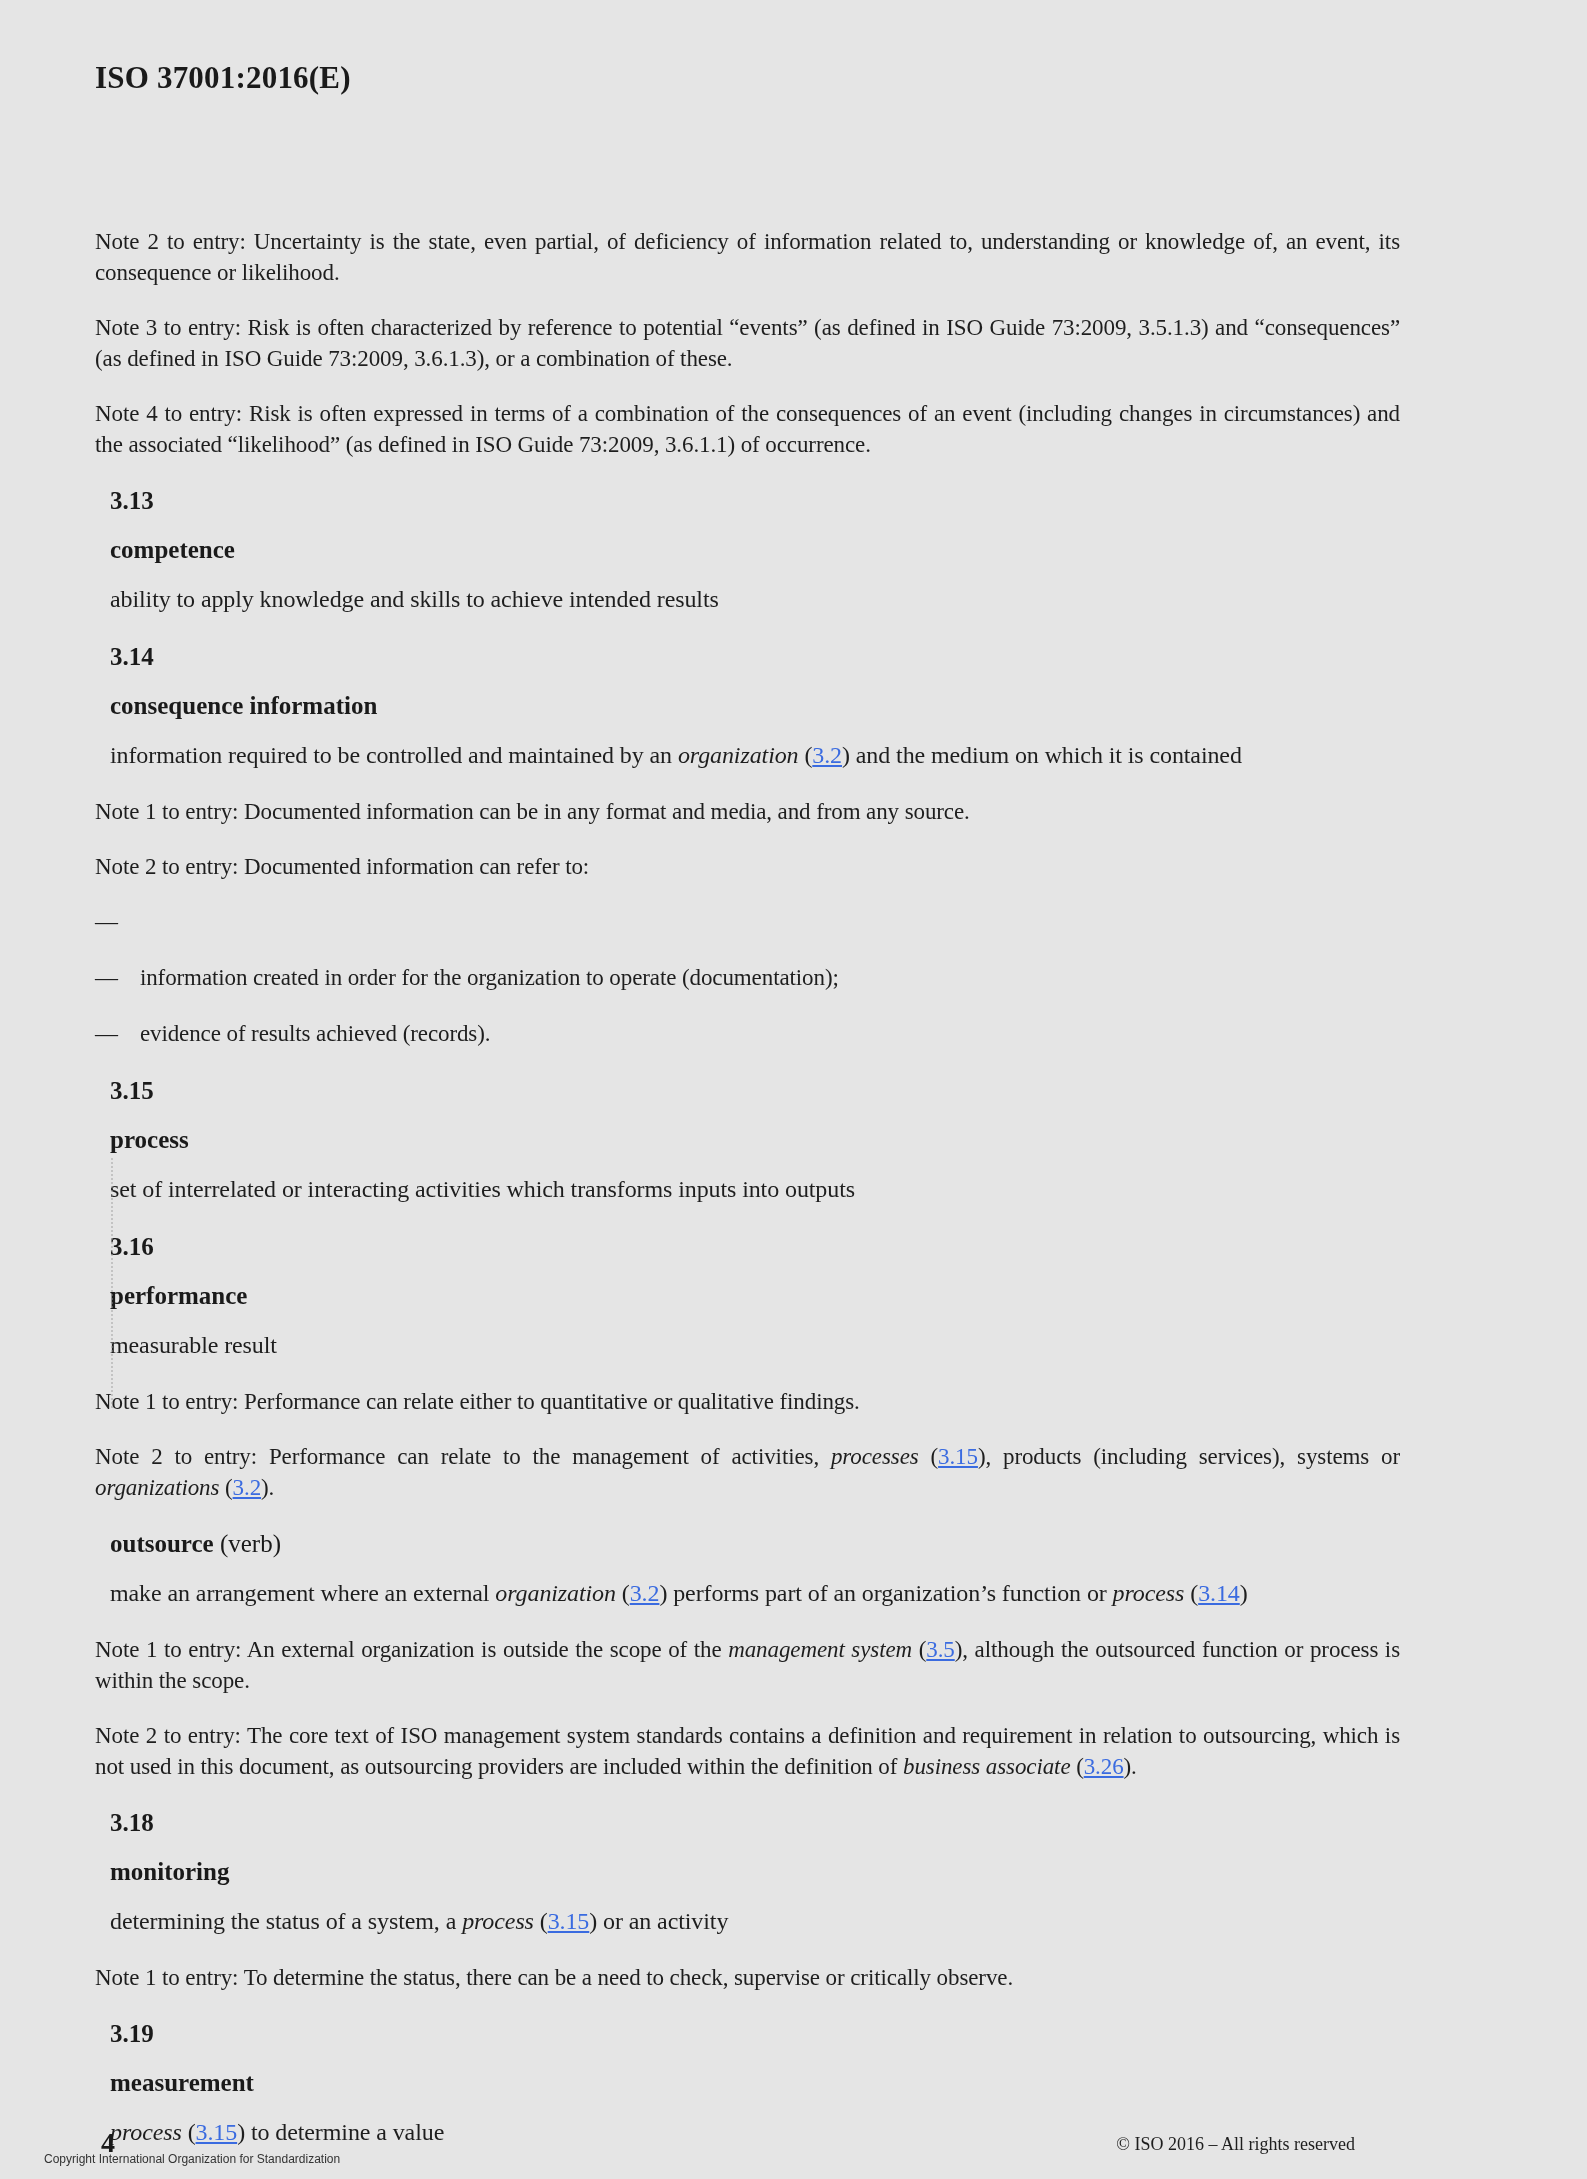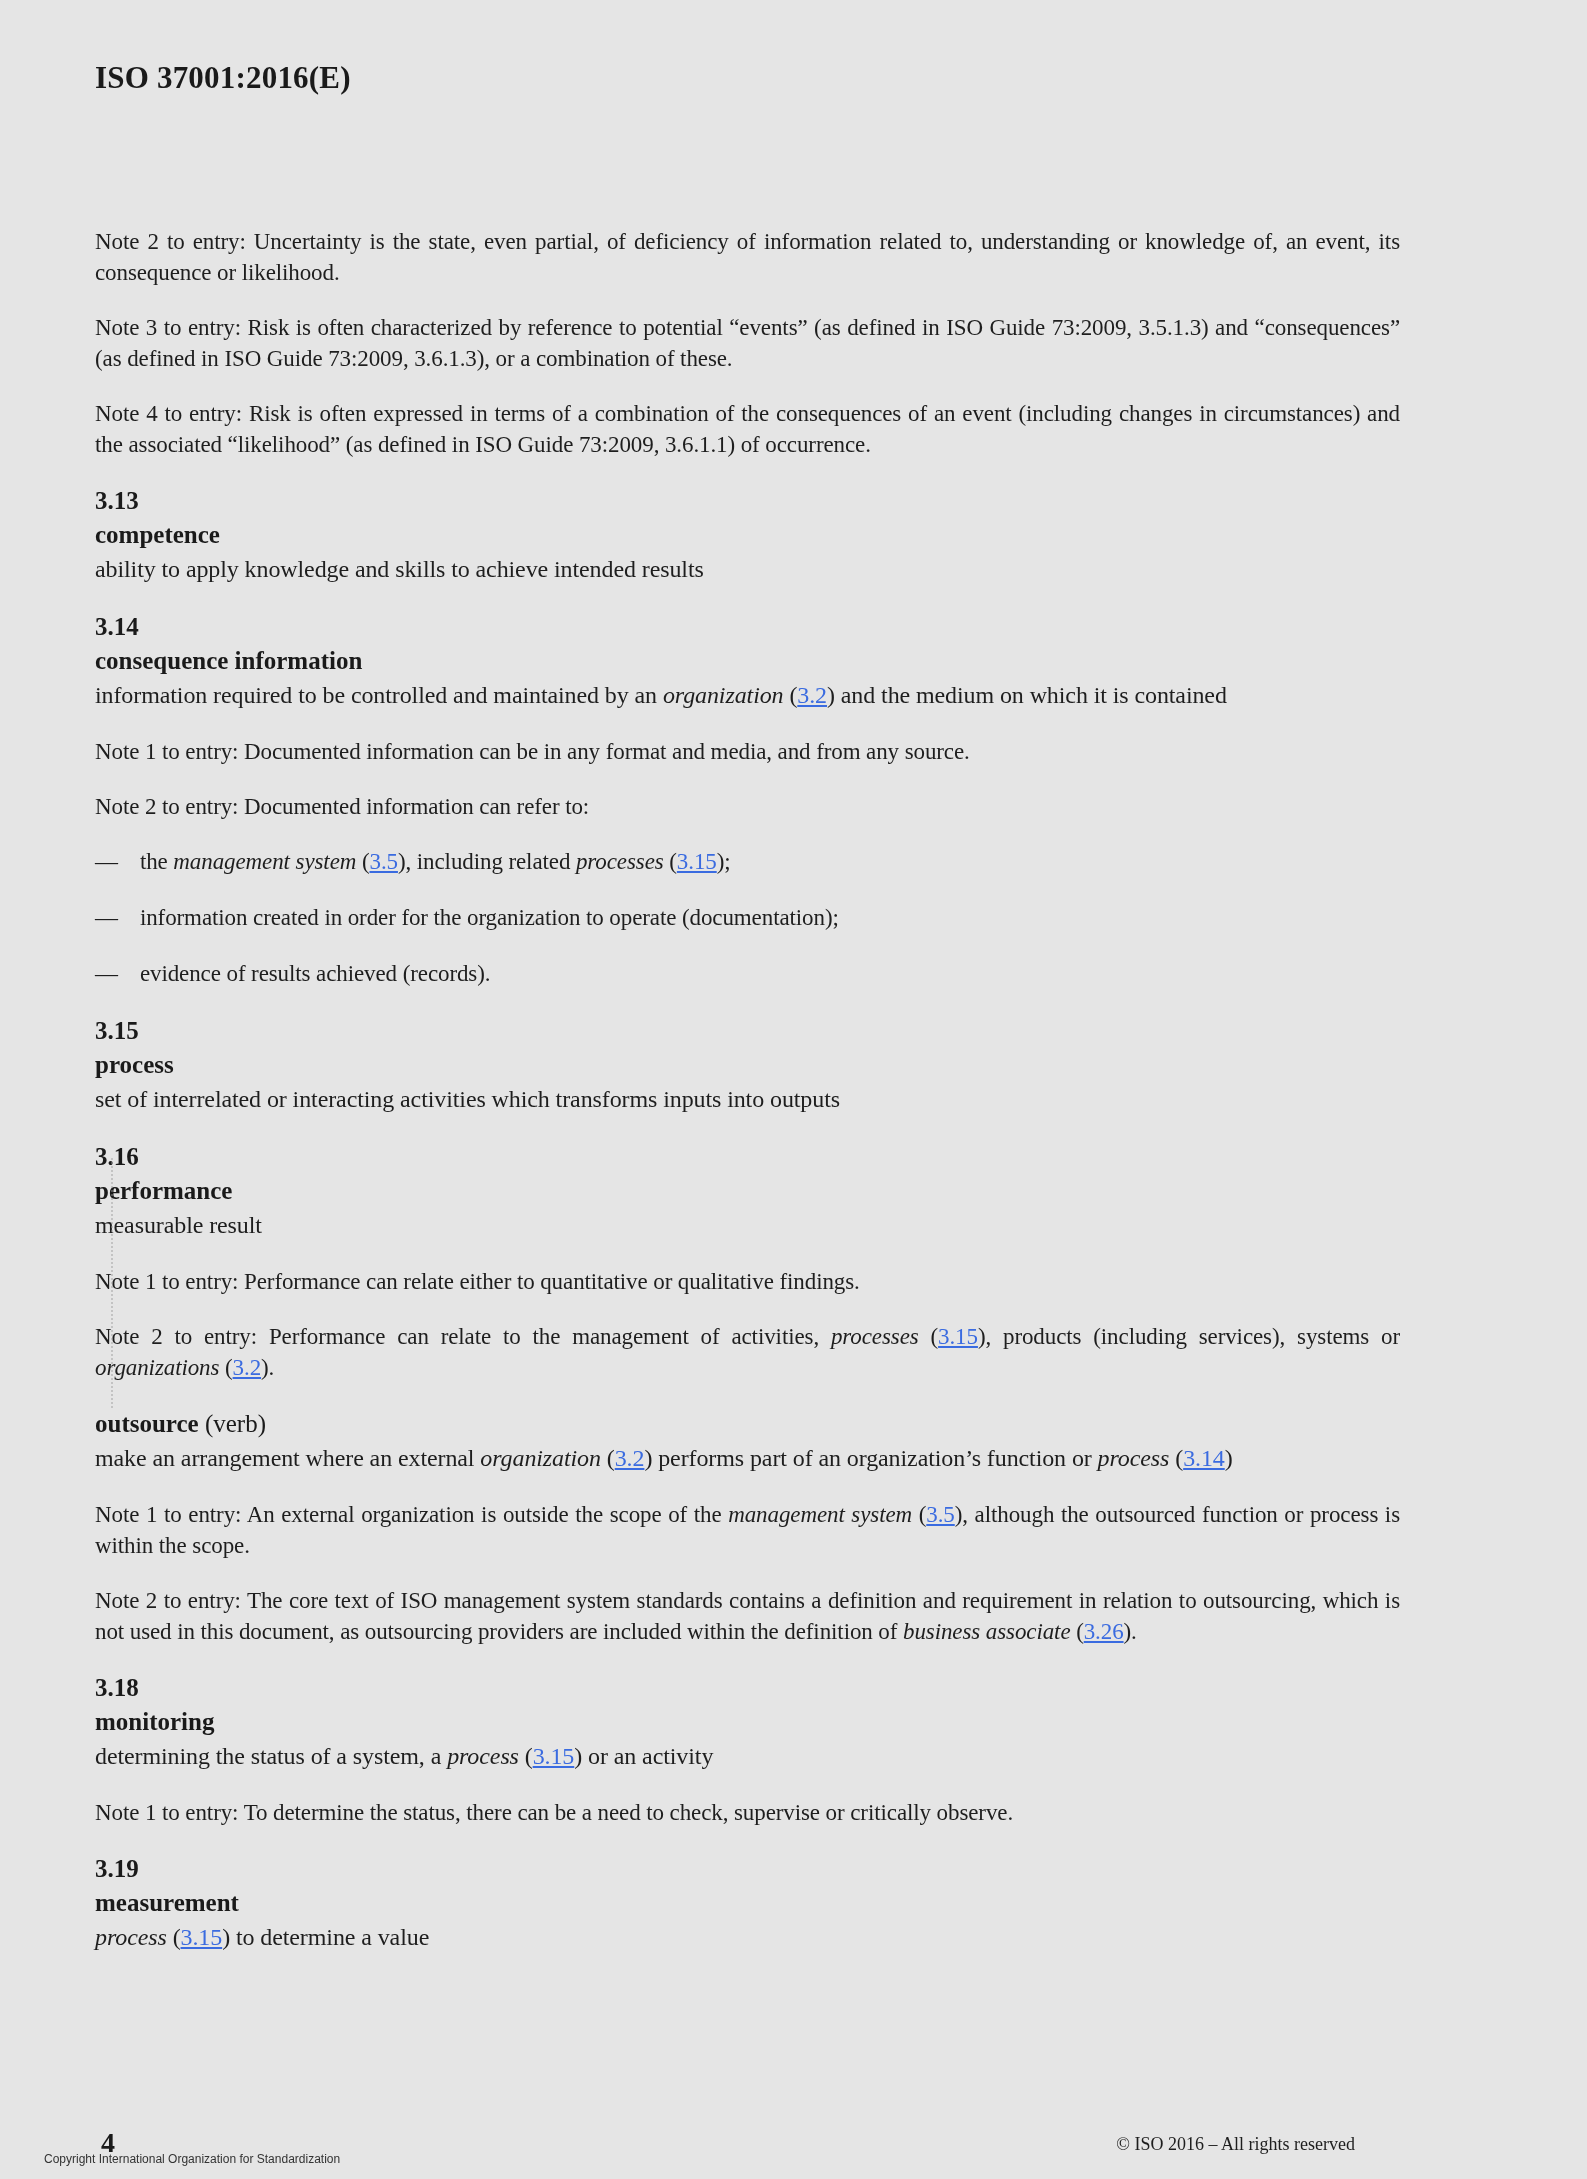--- a/index.html
+++ b/index.html
@@ -39,21 +39,21 @@
     display: flex;
     gap: 22px;
     font-size: 23px;
     line-height: 31px;
     letter-spacing: -0.1px;
     margin: 0 0 25px 0;
   }
   .bullet .dash { flex: 0 0 auto; }
   .bullet .btext { text-align: justify; }
   .term { margin: 3px 0 24px 0; }
-  .term p { margin: 0; }
+  .term p { margin: 15px; }
   .term-number {
     font-size: 25px;
     font-weight: bold;
     line-height: 34px;
     color: #1a1a1a;
   }
   .term-name {
     font-size: 25px;
     font-weight: bold;
     line-height: 34px;
@@ -126,21 +126,20 @@
       </section>
       <section class="term">
         <p class="term-number">3.14</p>
         <p class="term-name"><strong>consequence information</strong></p>
         <p class="term-def">information required to be controlled and maintained by an <em>organization</em> (<a class="ref" href="#">3.2</a>) and the medium on which it is contained</p>
       </section>
       <p class="note">Note 1 to entry: Documented information can be in any format and media, and from any source.</p>
       <p class="note">Note 2 to entry: Documented information can refer to:</p>
       <div class="bullet">
         <span class="dash">—</span>
-        <span class="btext">the <em>management system</em> (<a class="ref" href="#">3.5</a>), including related <em>processes</em> (<a class="ref" href="#">3.15</a>);</span>
       </div>
       <div class="bullet">
         <span class="dash">—</span>
         <span class="btext">information created in order for the organization to operate (documentation);</span>
       </div>
       <div class="bullet">
         <span class="dash">—</span>
         <span class="btext">evidence of results achieved (records).</span>
       </div>
       <section class="term">

